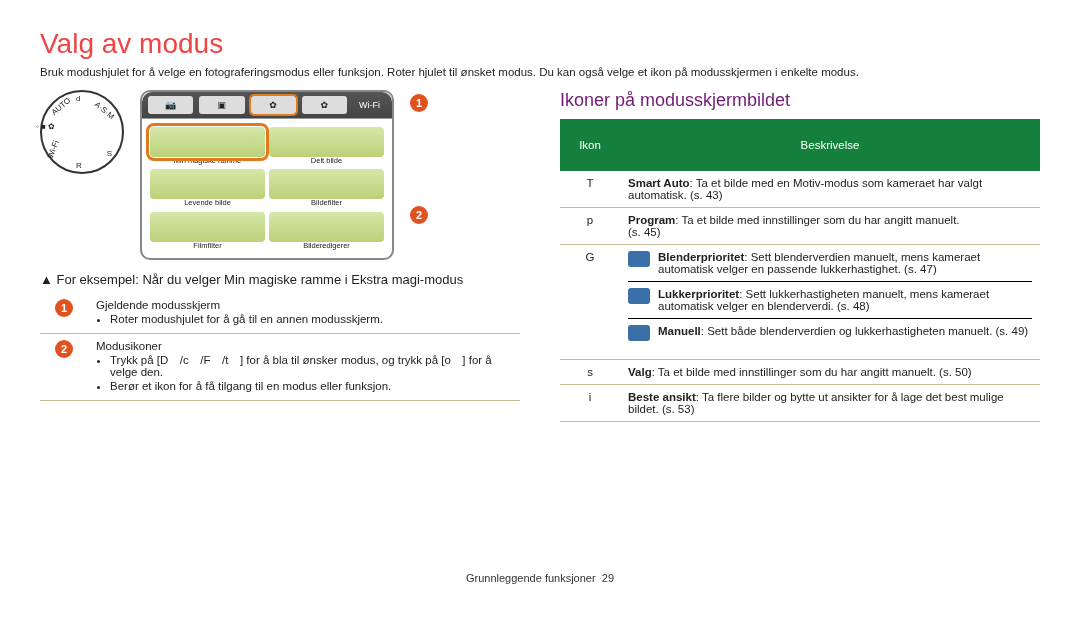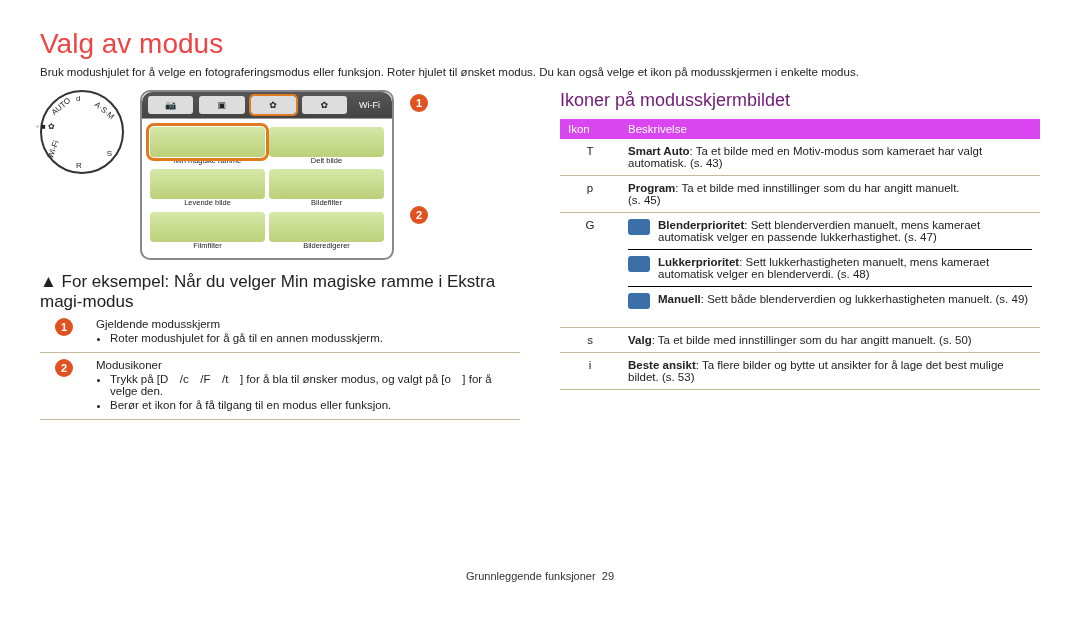--- a/index.html
+++ b/index.html
@@ -72,25 +72,25 @@
   }
   .mode-panel .thumb.sel { outline: 3px solid #e07a1f; outline-offset: 1px; }
   .mode-panel .lbl { font-size: 7.5px; text-align: center; line-height: 1.1; }
   .callout {
     width: 18px; height: 18px; border-radius: 50%;
     background: #e0521f; color: #fff; font-weight: bold;
     display:flex; align-items:center; justify-content:center;
     font-size: 11px;
   }
   .callouts-col { display:flex; flex-direction:column; justify-content:space-between; height: 130px; padding-top:4px; }
-  .example { font-size: 17px; }
+  .example { font-size: 13px; margin-bottom: 6px; }
   table { width: 100%; border-collapse: collapse; font-size: 11.5px; }
   th {
-    background: #d946ef; color: #fff; text-align: left;
-    font-weight: normal; padding: 4px 8px;
+    background: #15803d; color: #fff; text-align: center;
+    font-weight: normal; padding: 20px 8px;
   }
   td {
     padding: 6px 8px; vertical-align: top;
     border-bottom: 1px solid #c4b998;
   }
   td.nr { width: 32px; text-align: center; }
   td.icon { width: 32px; text-align: center; }
   ul.tight { margin: 2px 0 0 14px; padding: 0; }
   ul.tight li { margin-bottom: 2px; }
   .sub-icon {
@@ -180,21 +180,21 @@
           </ul>
         </td>
       </tr>
       <tr>
         <td class="nr">
               <div class="callout" style="margin:auto">2</div>
             </td>
         <td>
           <span>Modusikoner</span>
           <ul class="tight">
-            <li>Trykk på [D /c /F /t ] for å bla til ønsker modus, og valgt på [o ] for å velge den.</li>
+            <li>Trykk på [D /c /F /t ] for å bla til ønsker modus, og trykk på [o ] for å velge den.</li>
             <li>Berør et ikon for å få tilgang til en modus eller funksjon.</li>
           </ul>
         </td>
       </tr>
     </tbody>
       </table>
   </div>
 
   <div class="col">
     <h2>Ikoner på modusskjermbildet</h2>

